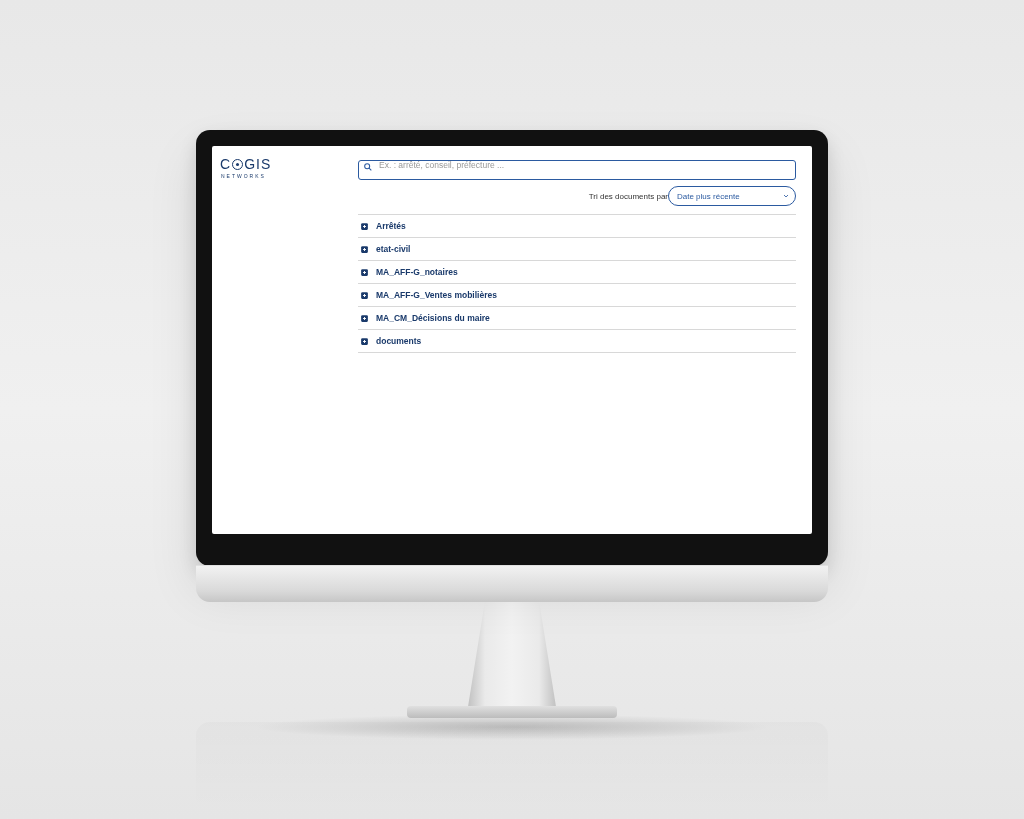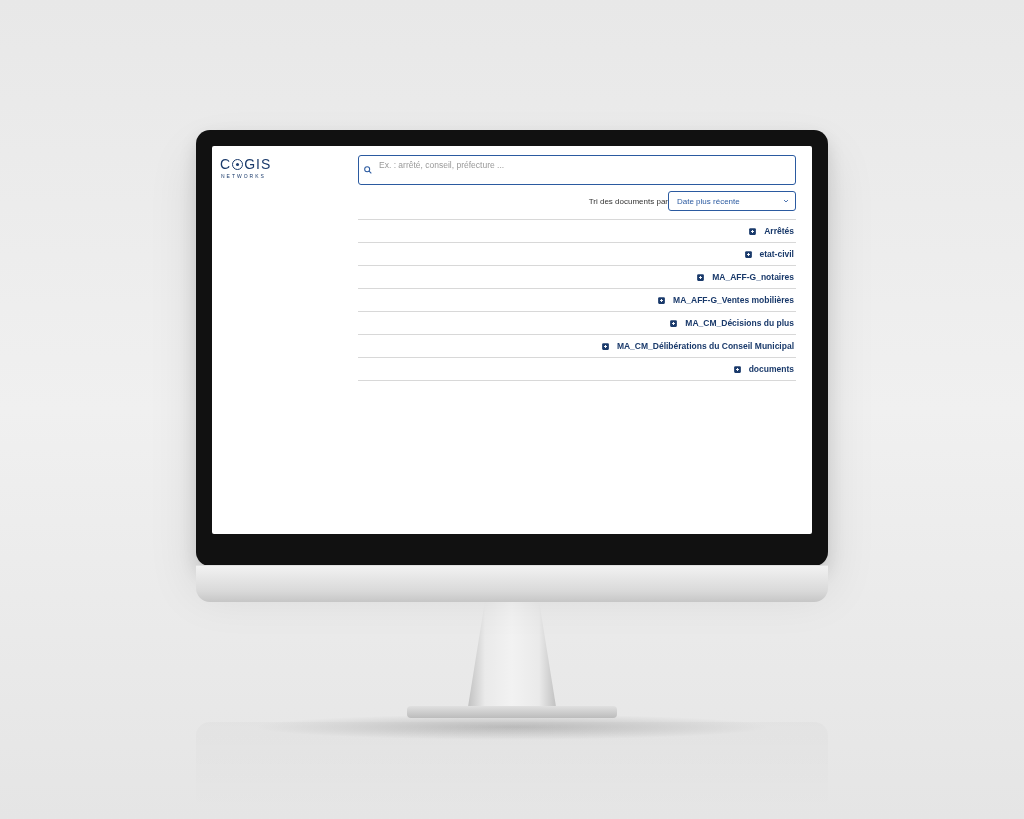--- a/index.html
+++ b/index.html
@@ -140,21 +140,21 @@
     flex: 1;
     padding: 8px 16px 0 0;
   }
   .search-wrap {
     position: relative;
     margin-bottom: 6px;
   }
   .search-input {
     width: 100%;
     box-sizing: border-box;
-    height: 30px;
+    height: 20px;
     border: 1px solid #2b5aa0;
     border-radius: 3px;
     padding: 0 6px 10px 20px;
     font-size: 8.5px;
     color: #333;
     background: #fff;
   }
   .search-input::placeholder { color: #999; }
   .search-icon {
     position: absolute;
@@ -171,21 +171,21 @@
     align-items: center;
     margin-bottom: 8px;
   }
   .sort-label {
     font-size: 8px;
     color: #333;
   }
   .sort-select {
     height: 18px;
     border: 1px solid #2b5aa0;
-    border-radius: 3px;
+    border-radius: 10px;
     font-size: 8px;
     color: #2b5aa0;
     padding: 0 18px 0 8px;
     background: #fff;
     position: relative;
     display: flex;
     align-items: center;
     min-width: 100px;
   }
   .sort-chevron {
@@ -198,21 +198,20 @@
     color: #2b5aa0;
   }
   .list { }
   .list-item {
     display: flex;
     align-items: center;
     gap: 7px;
     padding: 6px 2px;
     border-bottom: 1px solid #d8d8d8;
     cursor: pointer;
-    justify-content: flex-end;
   }
   .list-item:first-child { border-top: 1px solid #d8d8d8; }
   .expand-icon {
     width: 9px;
     height: 9px;
     flex-shrink: 0;
     color: #1a3a6b;
   }
   .item-label {
     font-size: 8.5px;
@@ -296,29 +295,21 @@
                   <line x1="12" y1="8" x2="12" y2="16" stroke="#fff" stroke-width="2.5"></line>
                 </svg>
                 <span class="item-label">MA_AFF-G_Ventes mobilières</span>
               </div>
               <div class="list-item">
                 <svg class="expand-icon" viewBox="0 0 24 24">
                   <rect x="3" y="3" width="18" height="18" rx="3" fill="currentColor"></rect>
                   <line x1="8" y1="12" x2="16" y2="12" stroke="#fff" stroke-width="2.5"></line>
                   <line x1="12" y1="8" x2="12" y2="16" stroke="#fff" stroke-width="2.5"></line>
                 </svg>
-                <span class="item-label">MA_CM_Décisions du plus</span>
-              </div>
-              <div class="list-item">
-                <svg class="expand-icon" viewBox="0 0 24 24">
-                  <rect x="3" y="3" width="18" height="18" rx="3" fill="currentColor"></rect>
-                  <line x1="8" y1="12" x2="16" y2="12" stroke="#fff" stroke-width="2.5"></line>
-                  <line x1="12" y1="8" x2="12" y2="16" stroke="#fff" stroke-width="2.5"></line>
-                </svg>
-                <span class="item-label">MA_CM_Délibérations du Conseil Municipal</span>
+                <span class="item-label">MA_CM_Décisions du maire</span>
               </div>
               <div class="list-item">
                 <svg class="expand-icon" viewBox="0 0 24 24">
                   <rect x="3" y="3" width="18" height="18" rx="3" fill="currentColor"></rect>
                   <line x1="8" y1="12" x2="16" y2="12" stroke="#fff" stroke-width="2.5"></line>
                   <line x1="12" y1="8" x2="12" y2="16" stroke="#fff" stroke-width="2.5"></line>
                 </svg>
                 <span class="item-label">documents</span>
               </div>
             </div>

